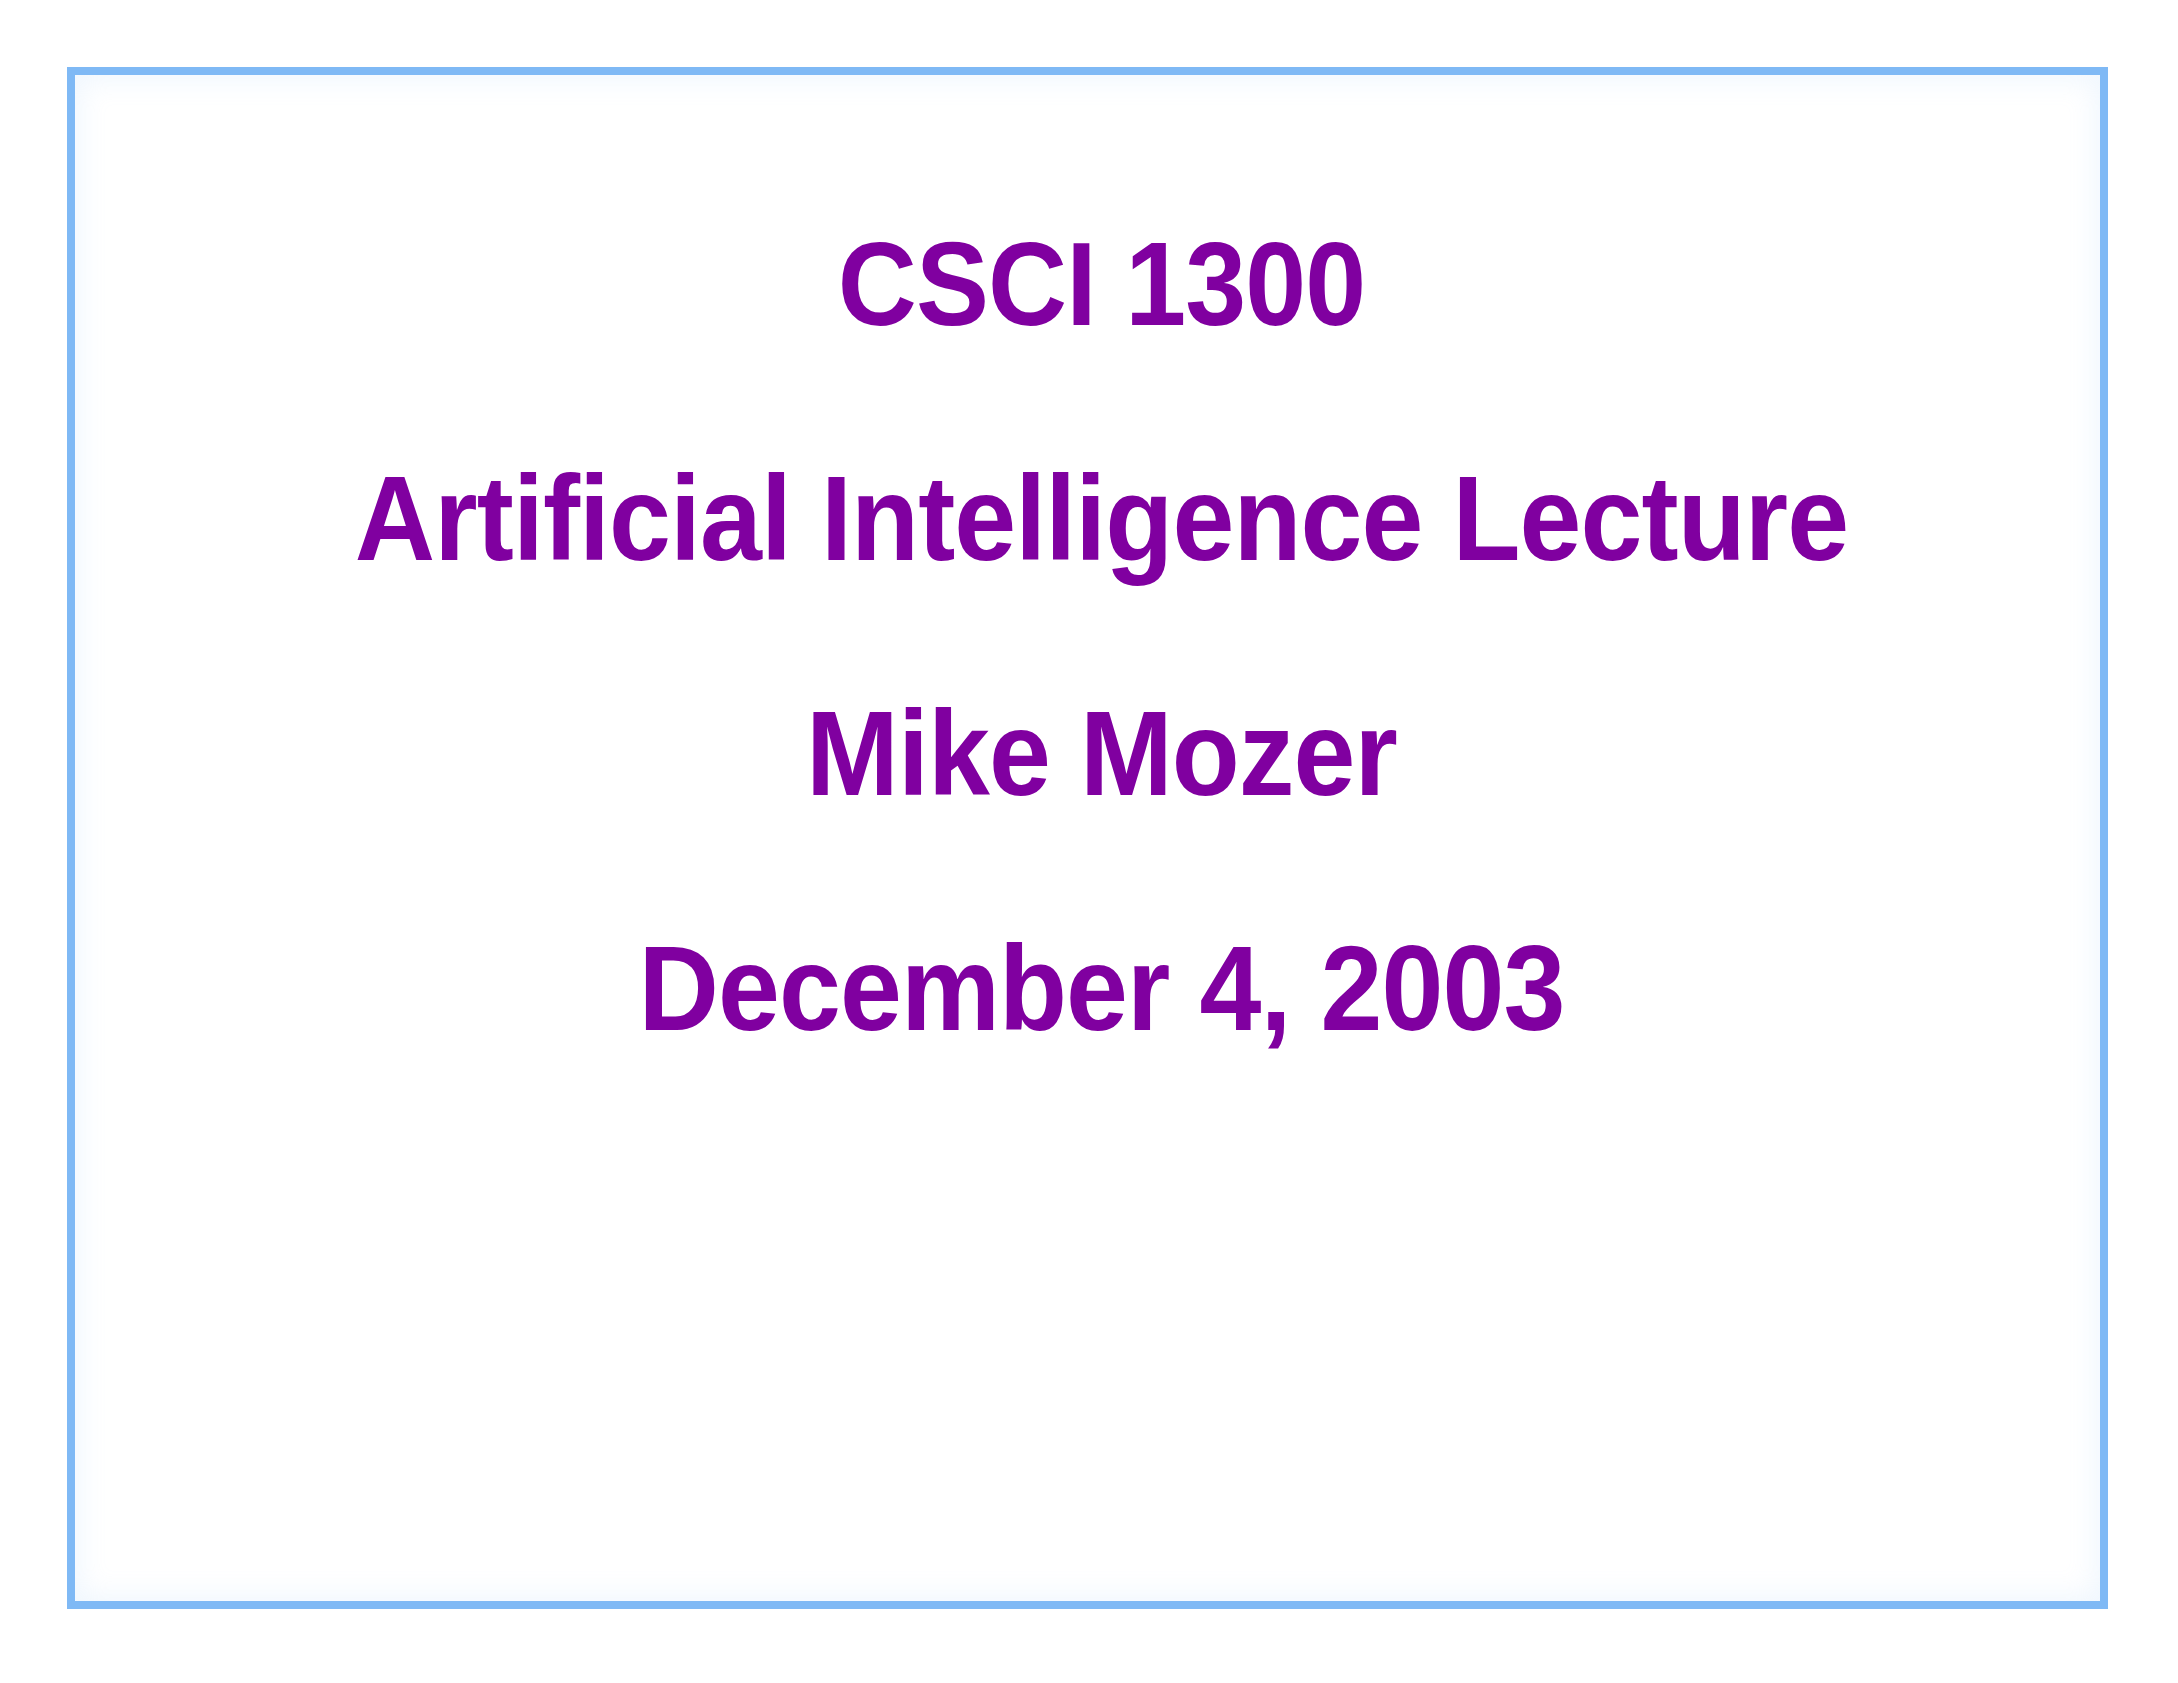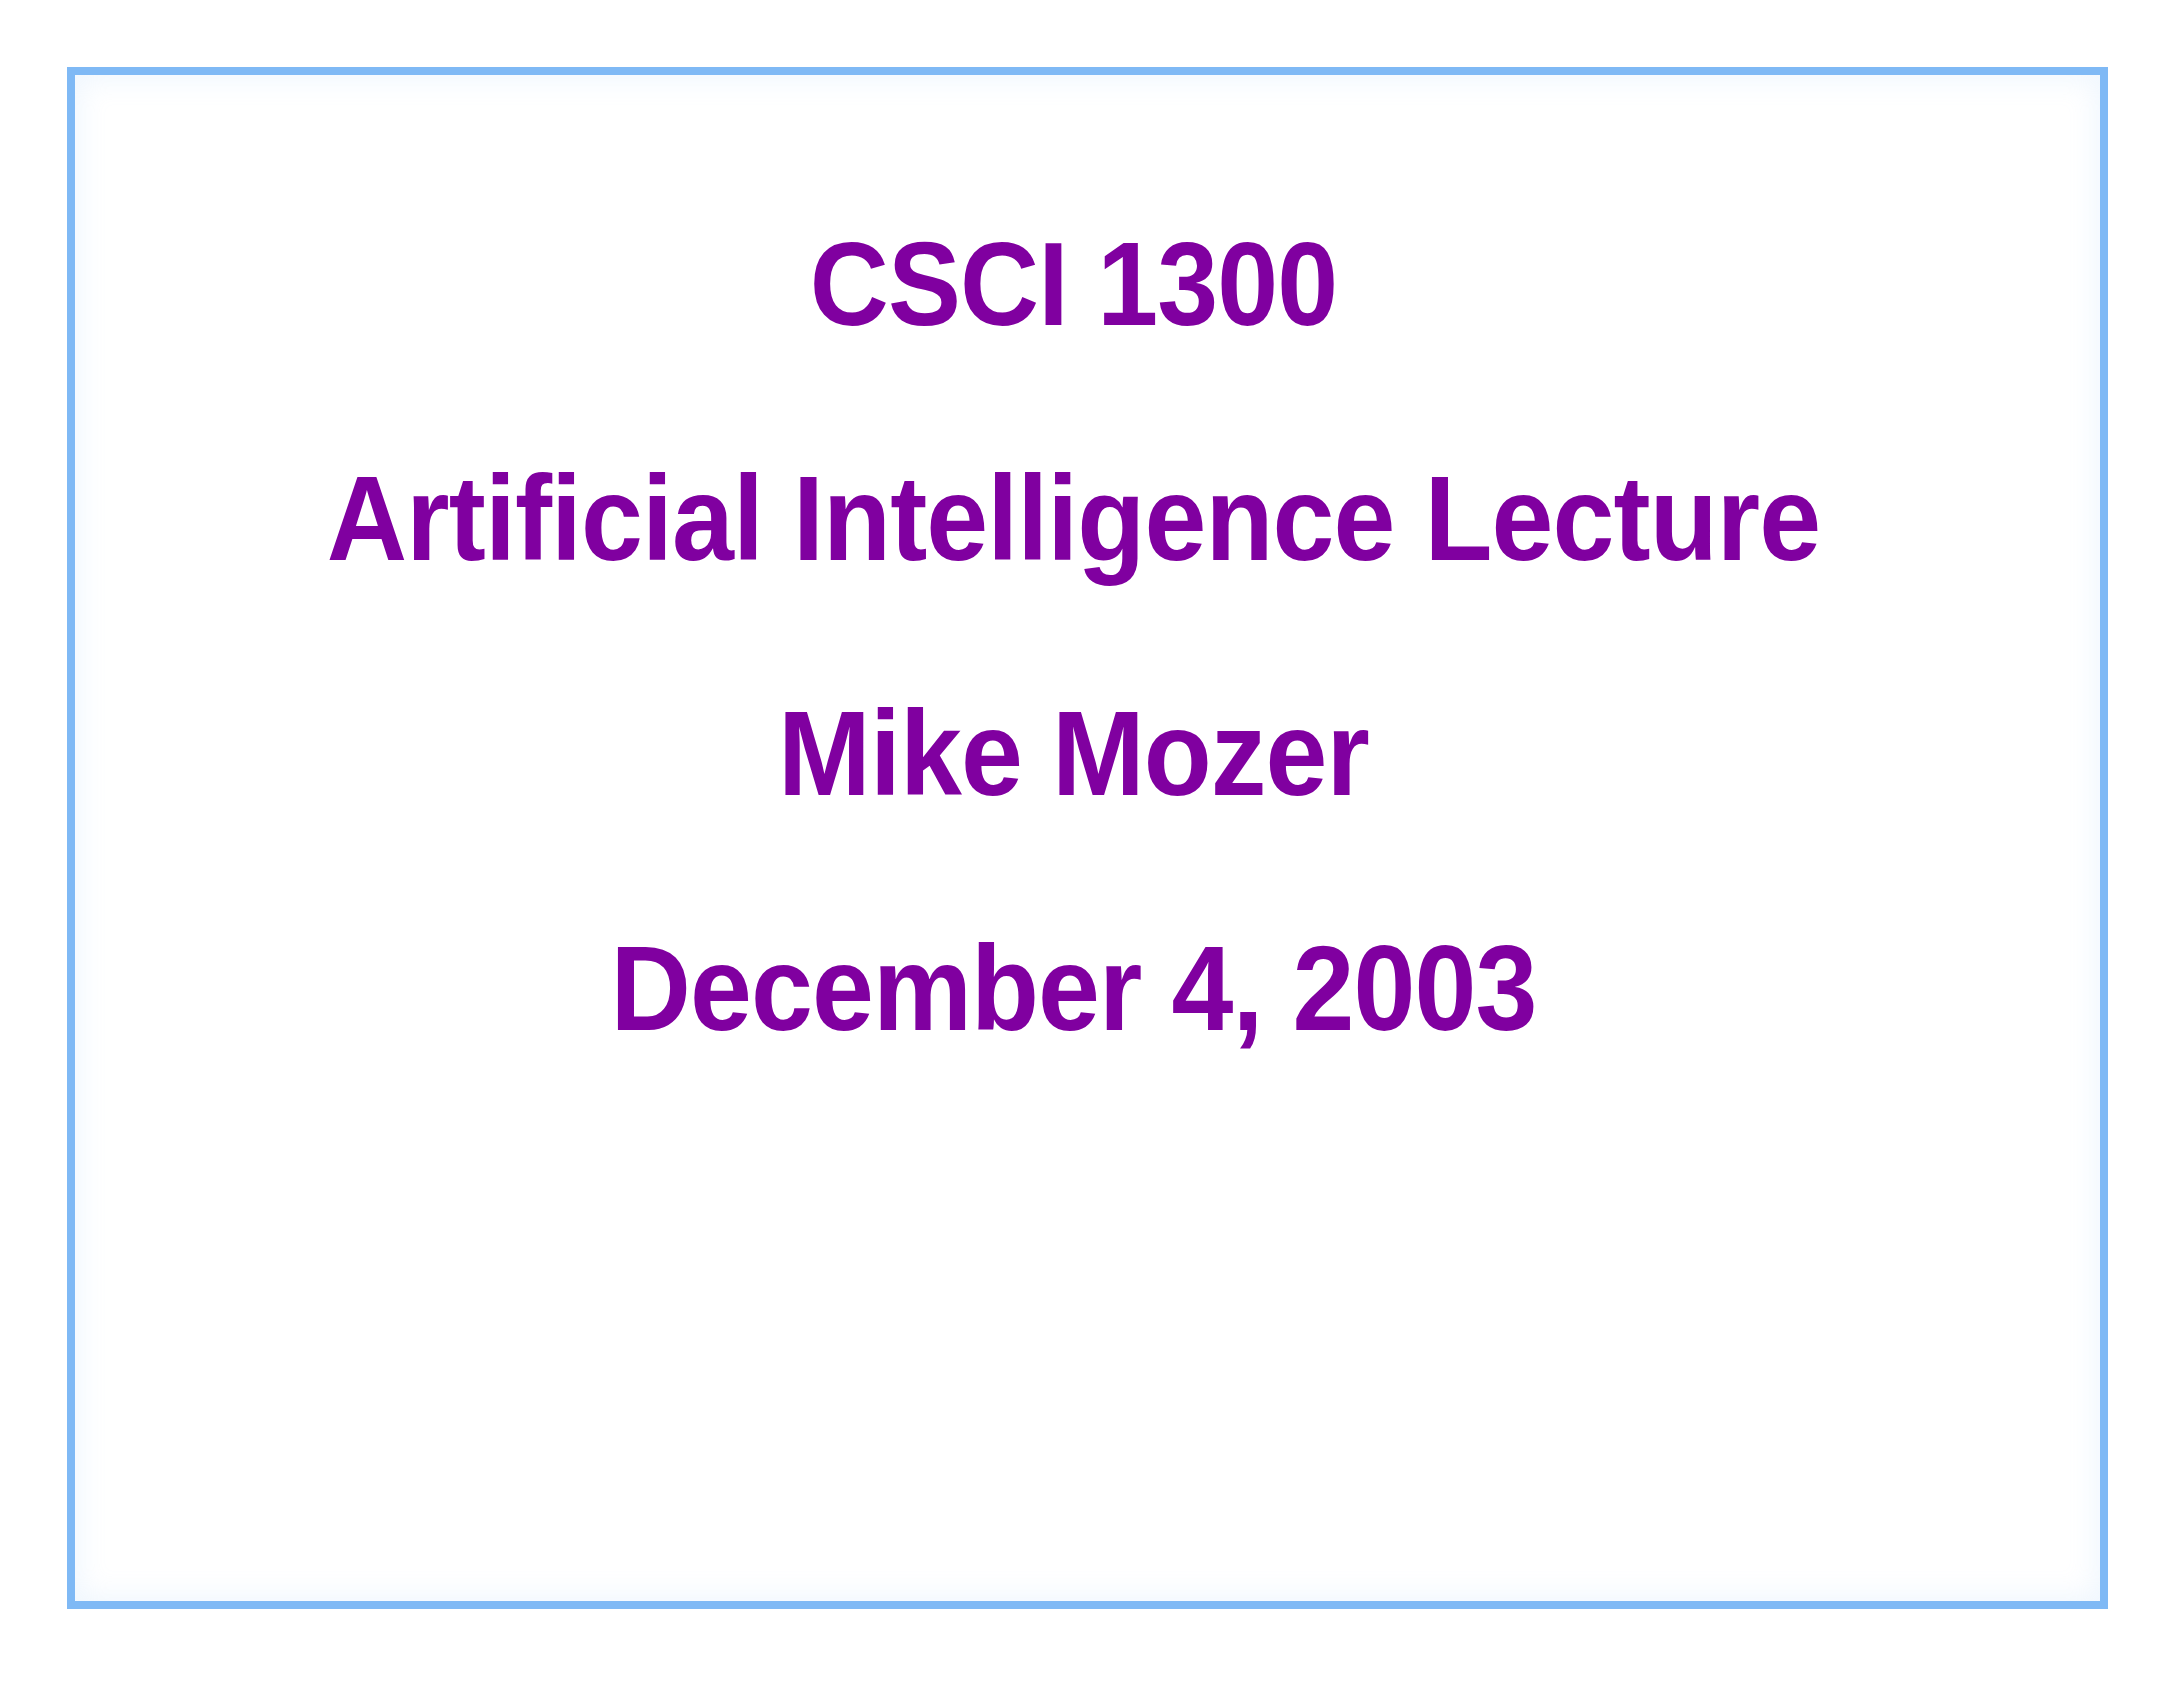--- a/index.html
+++ b/index.html
@@ -35,21 +35,21 @@
     box-sizing: border-box;
     border: 8px solid #7fb9f5;
     background: transparent;
     
     box-shadow: inset 0 0 26px 6px rgba(160, 205, 250, 0.16);
   }
 
   
   .slide-body {
     position: absolute;
-    left: 53px;
+    left: 81px;
     top: 67px;
     width: 2041px;
     height: 1172px;
     box-sizing: border-box;
     display: block;
     text-align: center;
   }
 
   .title-stack {
     position: absolute;

